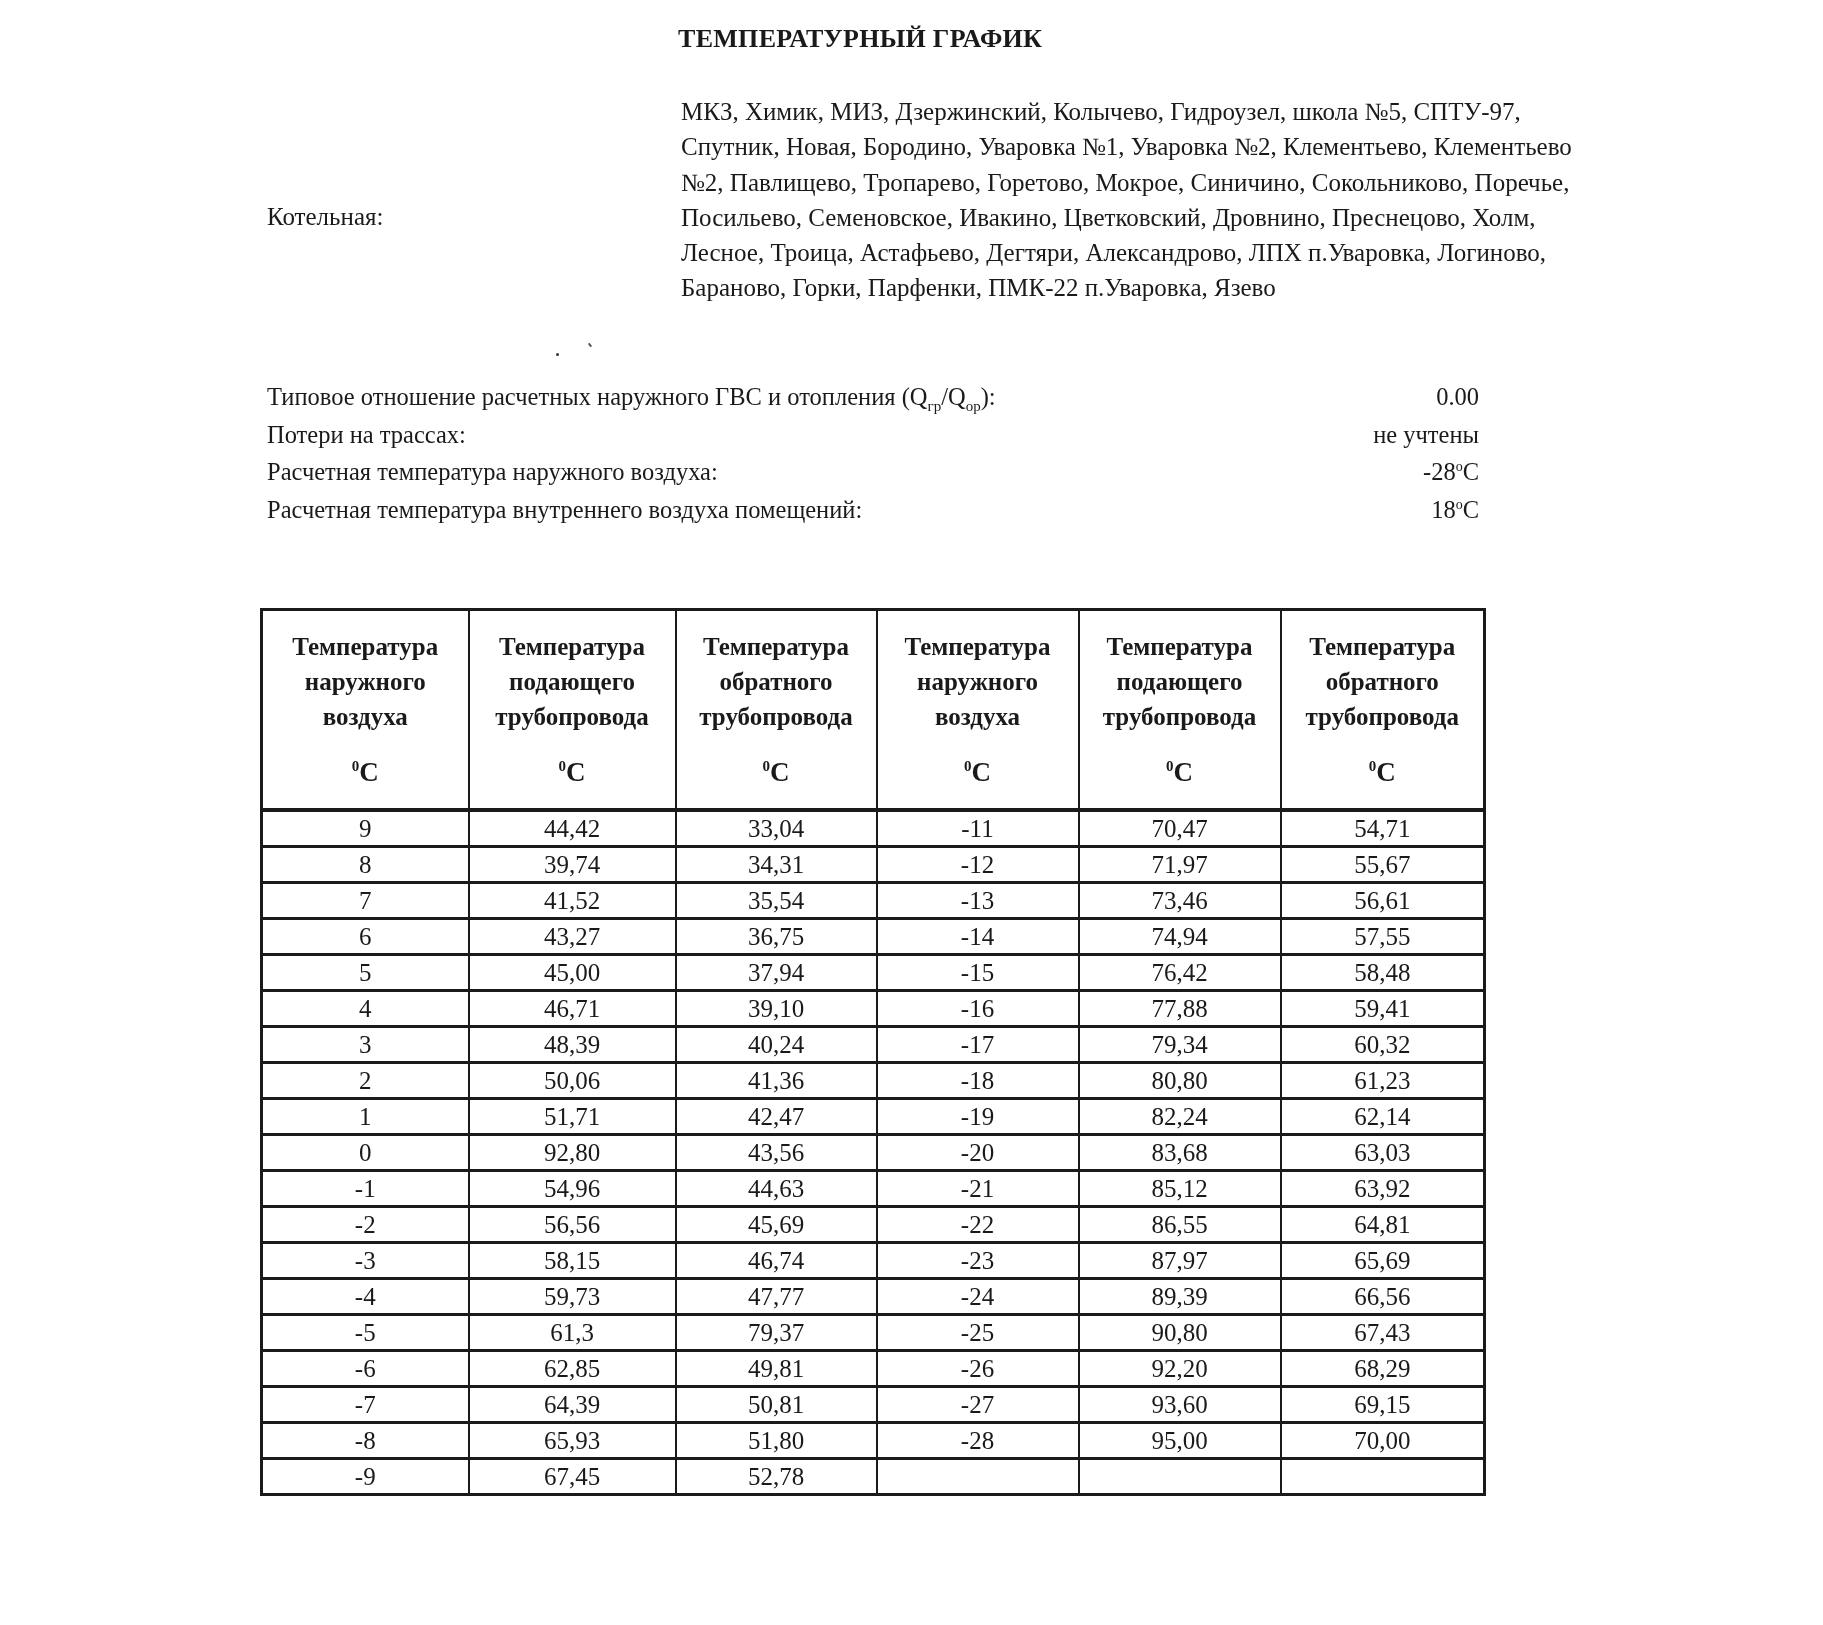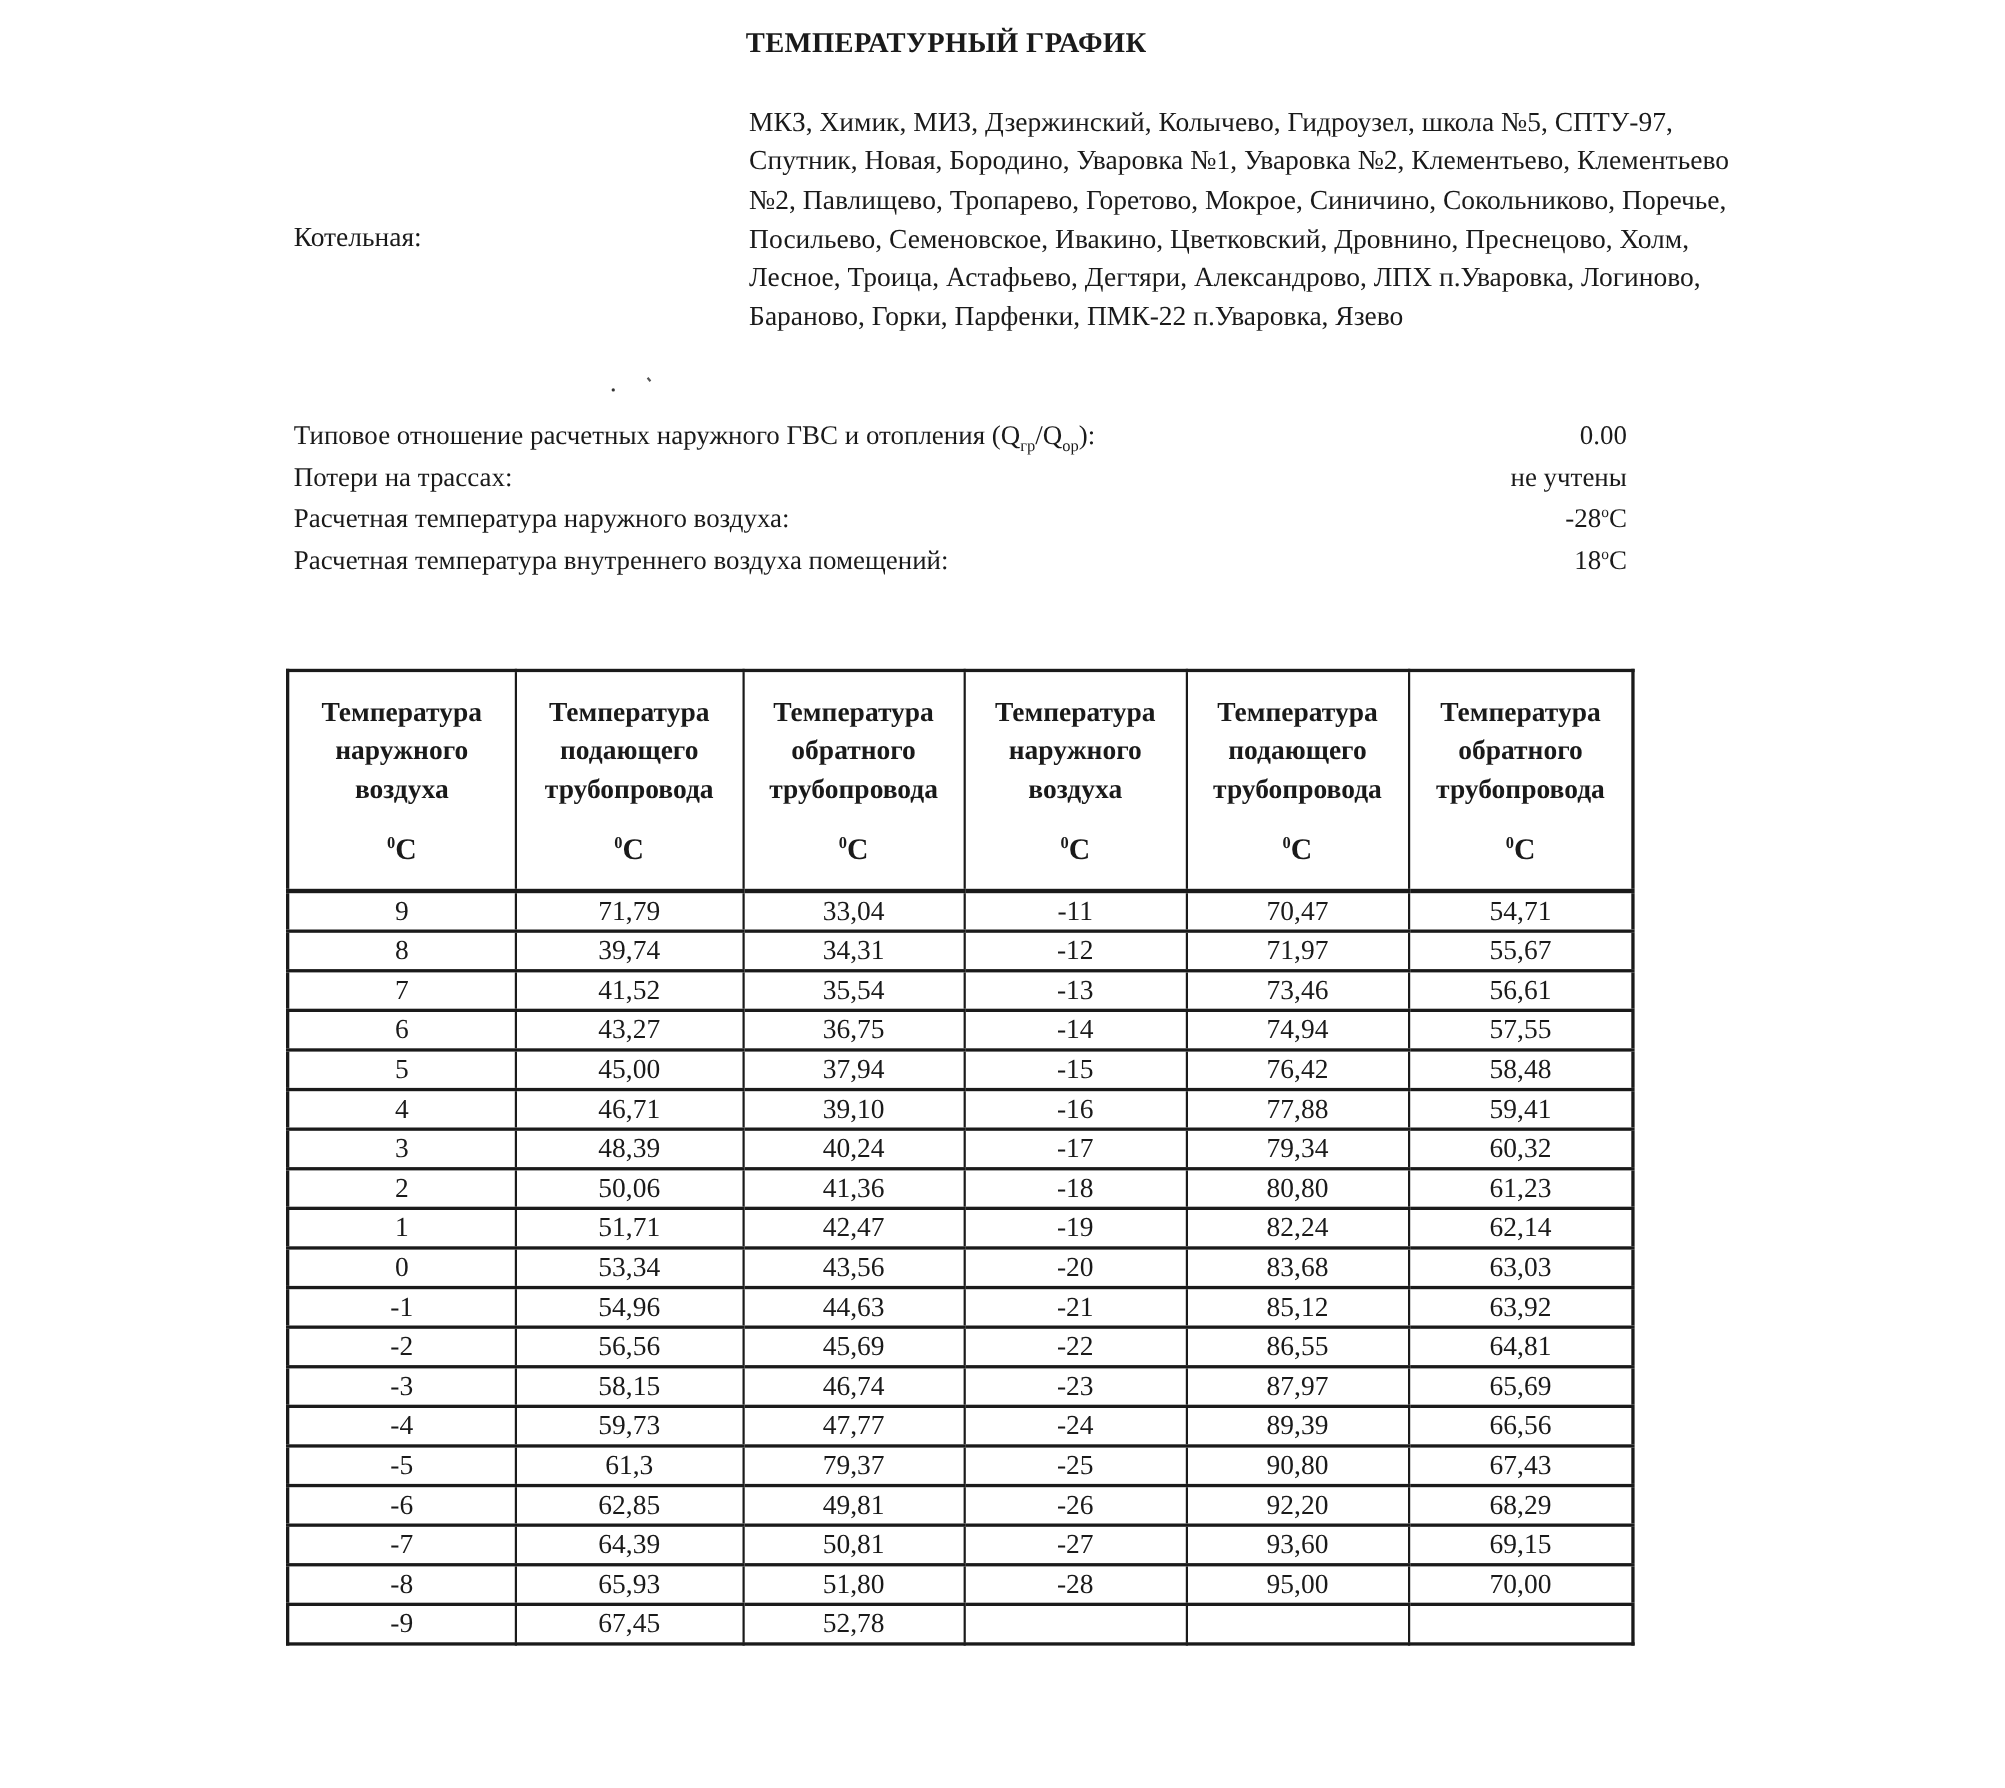--- a/index.html
+++ b/index.html
@@ -129,21 +129,21 @@
           <div>Температура</div>
           <div>обратного</div>
           <div>трубопровода</div>
           <span class="unit"><sup>0</sup><span>C</span></span>
         </th>
       </tr>
   </thead>
   <tbody id="table-body">
       <tr>
         <td>9</td>
-        <td>71,79</td>
+        <td>44,42</td>
         <td>33,04</td>
         <td>-11</td>
         <td>70,47</td>
         <td>54,71</td>
       </tr>
       <tr>
         <td>8</td>
         <td>39,74</td>
         <td>34,31</td>
         <td>-12</td>
@@ -201,21 +201,21 @@
       <tr>
         <td>1</td>
         <td>51,71</td>
         <td>42,47</td>
         <td>-19</td>
         <td>82,24</td>
         <td>62,14</td>
       </tr>
       <tr>
         <td>0</td>
-        <td>53,34</td>
+        <td>92,80</td>
         <td>43,56</td>
         <td>-20</td>
         <td>83,68</td>
         <td>63,03</td>
       </tr>
       <tr>
         <td>-1</td>
         <td>54,96</td>
         <td>44,63</td>
         <td>-21</td>

